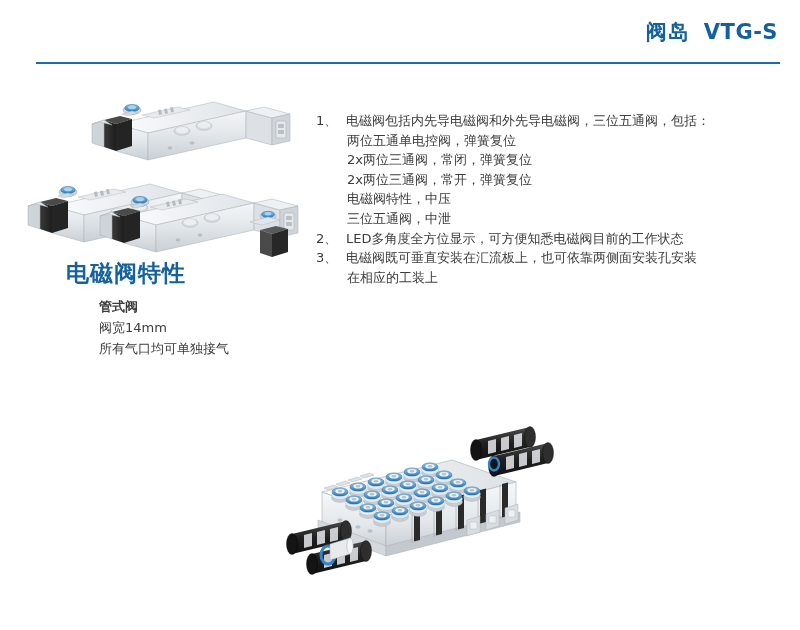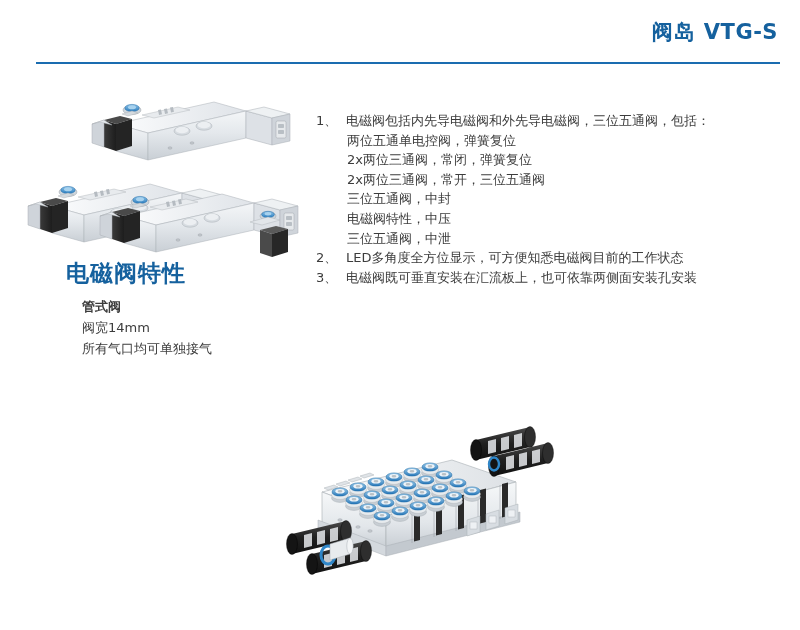--- a/index.html
+++ b/index.html
@@ -21,21 +21,21 @@
     position: absolute;
     top: 18px;
     right: 22px;
     font-size: 21px;
     font-weight: bold;
     color: #15619e;
     letter-spacing: 0.5px;
     white-space: nowrap;
   }
   #header-title .cn { letter-spacing: 1px; }
-  #header-title .model { margin-left: 8px; }
+  #header-title .model { margin-left: 14px; }
 
   #header-rule {
     position: absolute;
     left: 36px;
     right: 20px;
     top: 62px;
     height: 2px;
     background: #1a6cb0;
   }
 
@@ -54,21 +54,21 @@
     top: 258px;
     font-size: 23px;
     font-weight: bold;
     color: #15619e;
     letter-spacing: 1px;
     white-space: nowrap;
   }
 
   #spec-block {
     position: absolute;
-    left: 82px;
+    left: 99px;
     top: 296px;
     font-size: 13px;
     line-height: 21px;
     color: #3c3c3c;
   }
   #spec-block .spec-head {
     font-weight: bold;
     font-size: 13px;
   }
 
@@ -211,41 +211,41 @@
   <div class="row sub">
       <span class="num">1、</span>
       <span class="txt">两位五通单电控阀，弹簧复位</span>
     </div>
   <div class="row sub">
       <span class="num">1、</span>
       <span class="txt">2x两位三通阀，常闭，弹簧复位</span>
     </div>
   <div class="row sub">
       <span class="num">1、</span>
-      <span class="txt">2x两位三通阀，常开，三位五通阀</span>
-    </div>
-  <div class="row sub">
-      <span class="num">1、</span>
-      <span class="txt">三位五通阀，中封</span>
+      <span class="txt">2x两位三通阀，常开，弹簧复位</span>
     </div>
   <div class="row sub">
       <span class="num">1、</span>
       <span class="txt">电磁阀特性，中压</span>
     </div>
   <div class="row sub">
       <span class="num">1、</span>
       <span class="txt">三位五通阀，中泄</span>
     </div>
   <div class="row">
       <span class="num">2、</span>
       <span class="txt">LED多角度全方位显示，可方便知悉电磁阀目前的工作状态</span>
     </div>
   <div class="row">
       <span class="num">3、</span>
       <span class="txt">电磁阀既可垂直安装在汇流板上，也可依靠两侧面安装孔安装</span>
+    </div>
+  <div class="row sub">
+      <span class="num">3、</span>
+      <span class="txt">在相应的工装上</span>
     </div>
 </div>
 
 <div id="manifold-photo">
   <svg viewBox="0 0 300 200" width="300" height="200">
     <defs>
       <linearGradient id="mBody" x1="0" y1="0" x2="0" y2="1">
         <stop offset="0%" stop-color="#f6f8f9"></stop>
         <stop offset="60%" stop-color="#e2e6ea"></stop>
         <stop offset="100%" stop-color="#c6ccd2"></stop>

